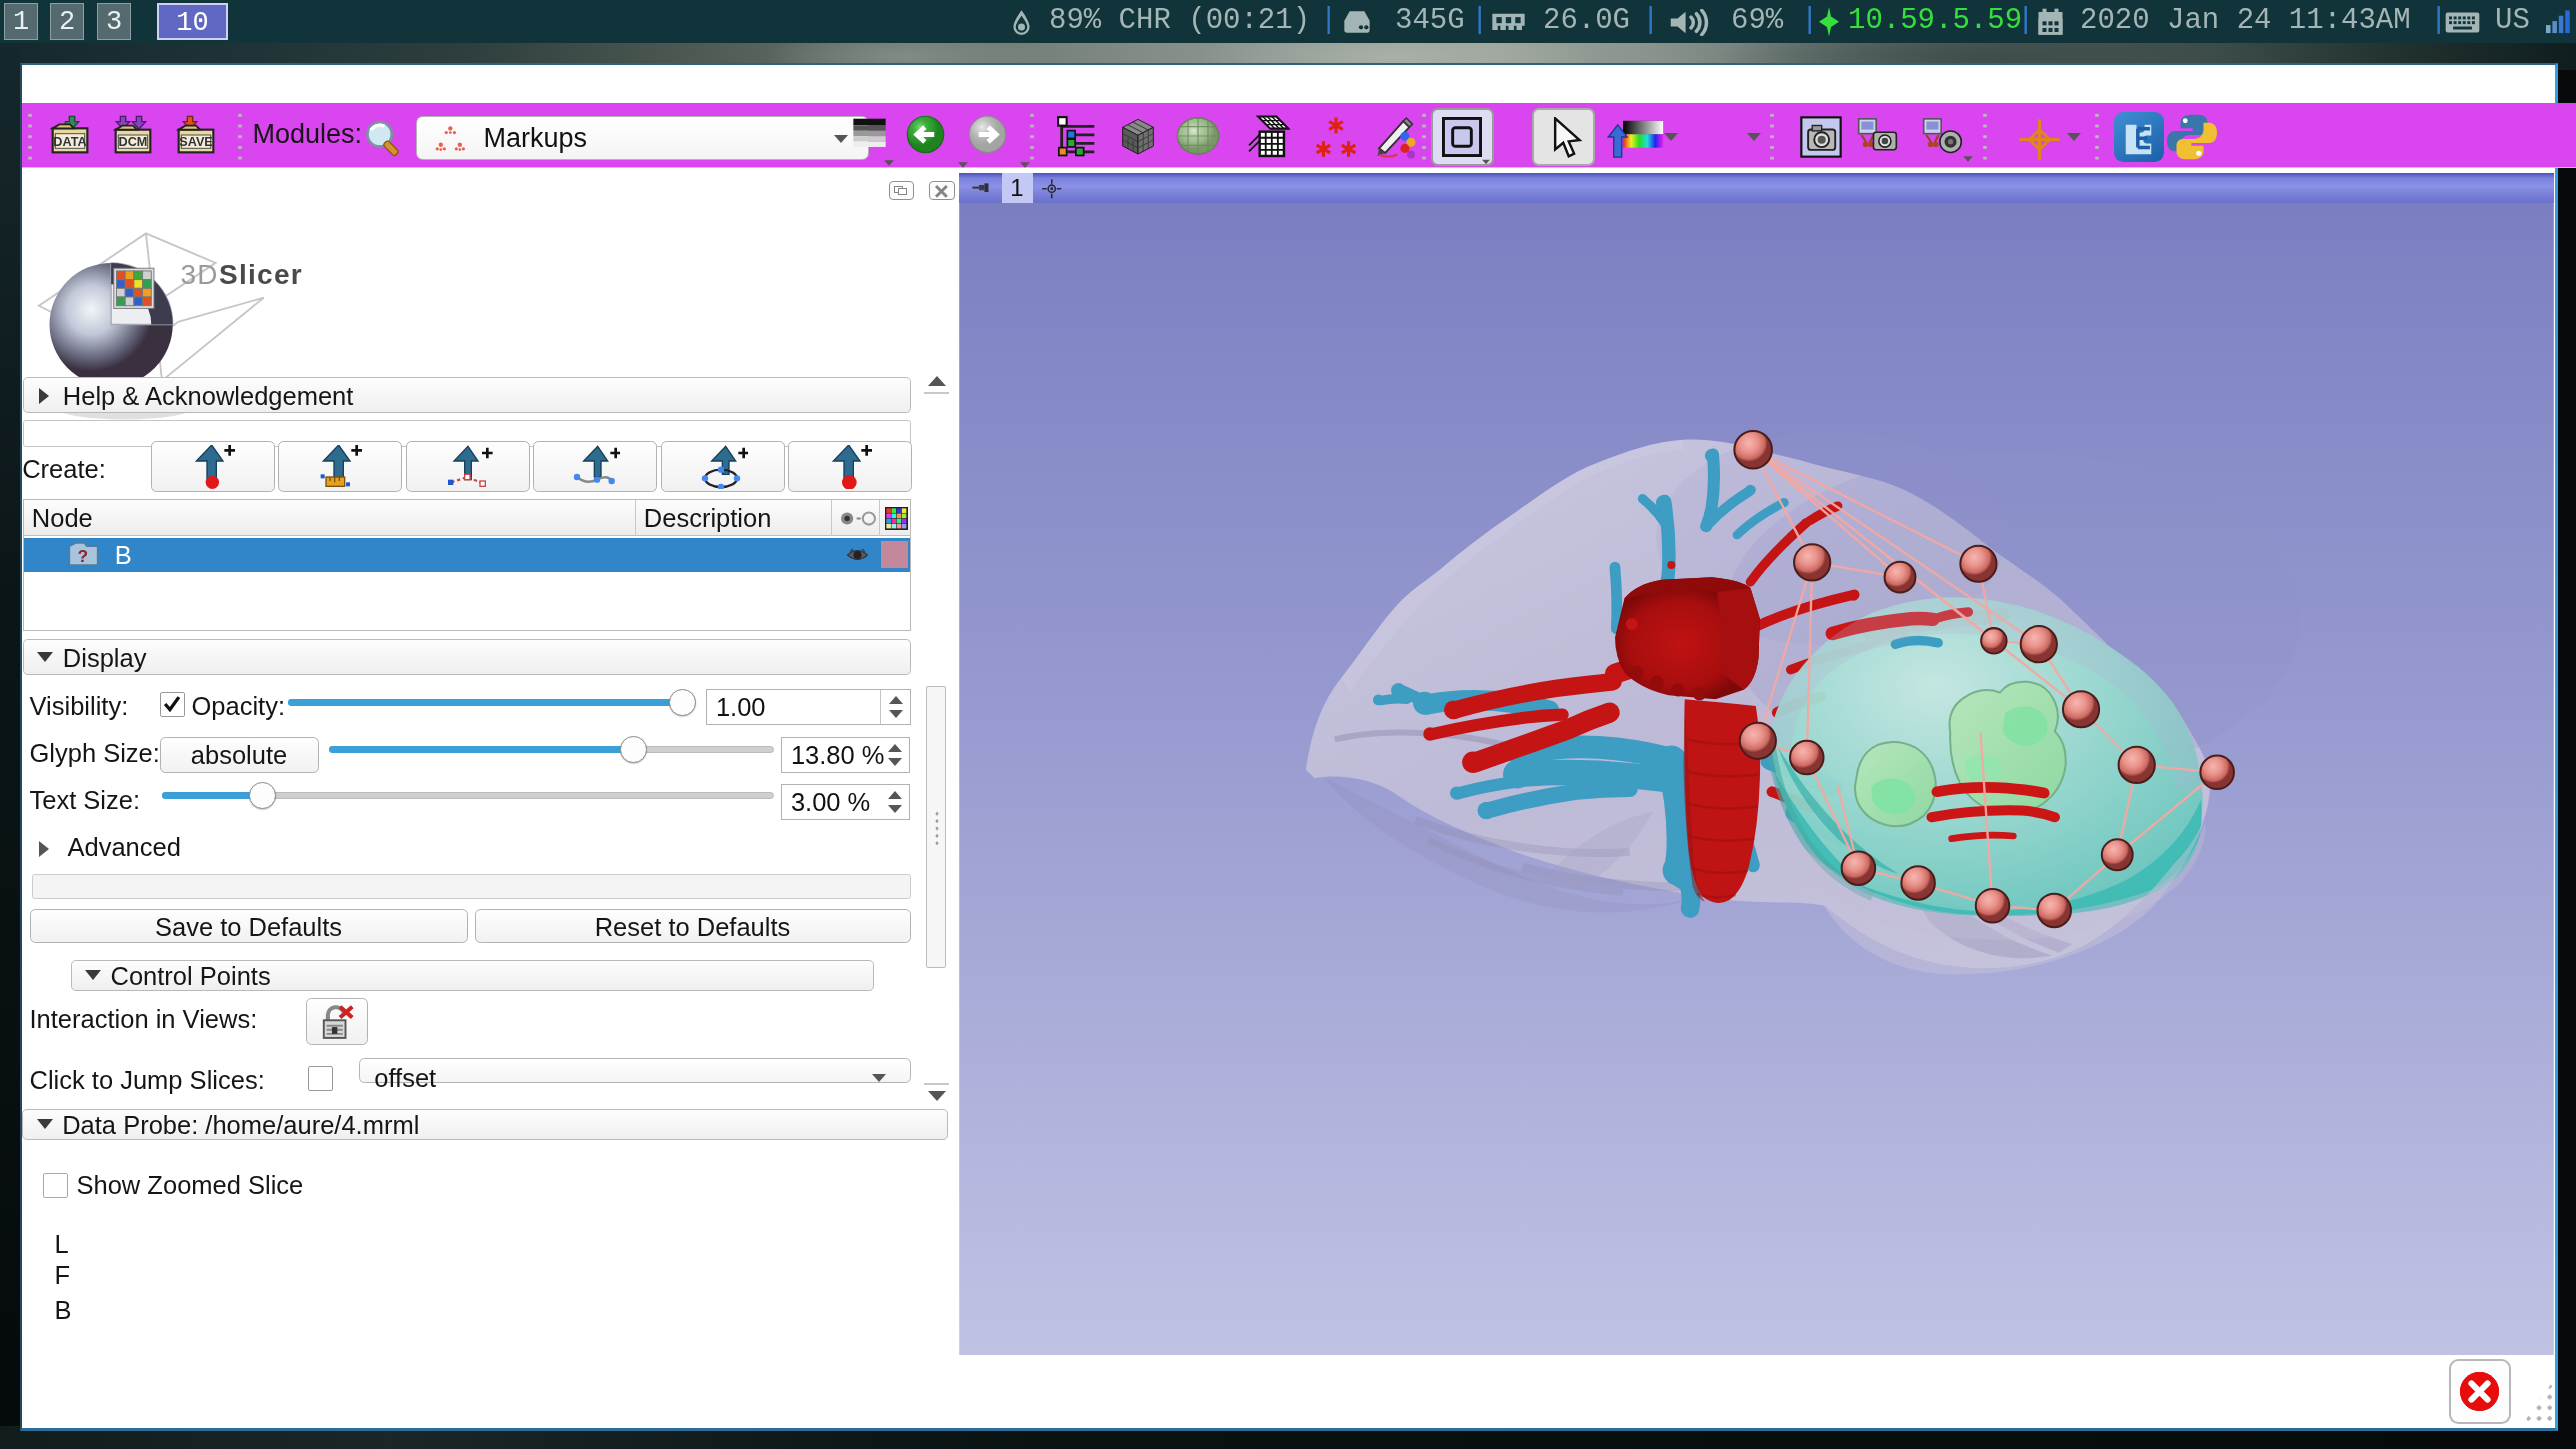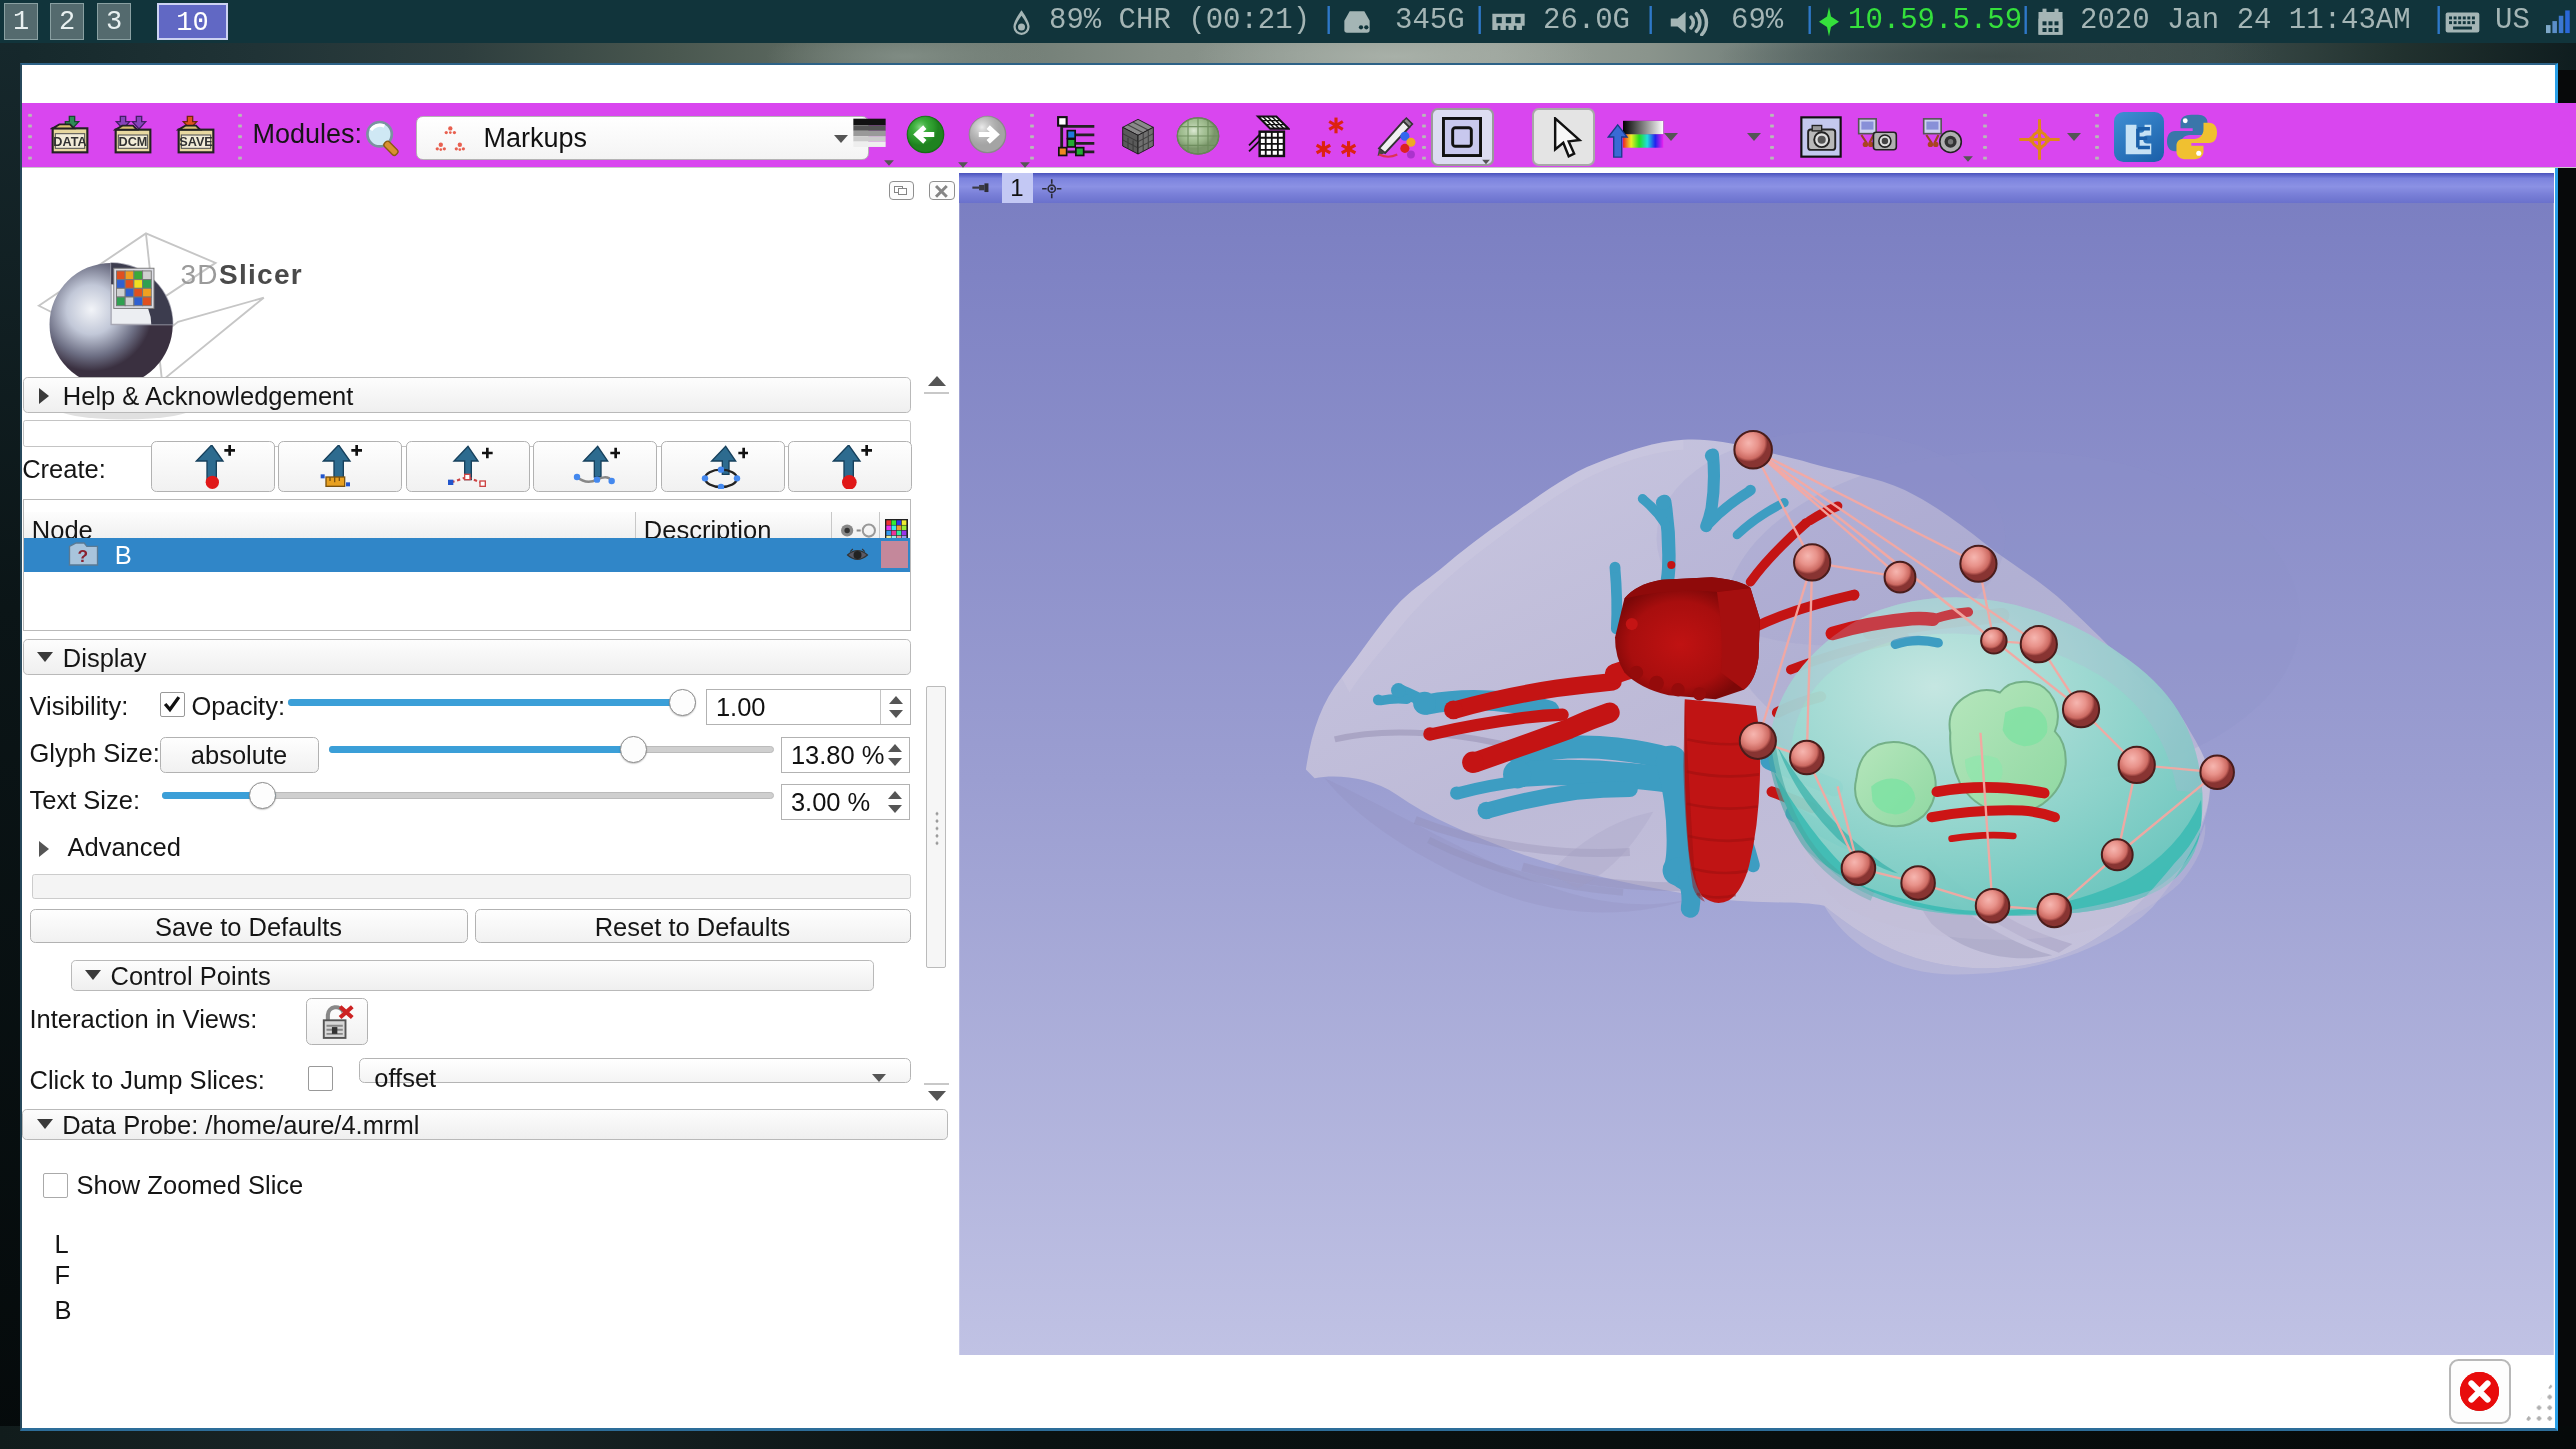--- a/index.html
+++ b/index.html
@@ -498,21 +498,21 @@
       </div>
     <div class="btn" style="left:766px;top:271px;width:124px;height:51px;">
         <svg class="abs" style="left:36px;top:3.4px" width="50" height="44" viewBox="0 0 37 33">
           <path d="M14 13 V30 h7 V13 h5 L17.5 1 6 13 Z" fill="#2d6b8f" stroke="#16405c" stroke-width="1" transform="translate(0,-1)"></path>
           <path d="M27 3 h3 v-3 h2 v3 h3 v2 h-3 v3 h-2 v-3 h-3 z" fill="#111"></path>
           <circle cx="18" cy="28" r="5.5" fill="#e01818"></circle>
         </svg>
       </div>
 
     <div class="abs" style="left:1.3px;top:329px;width:888px;height:132px;border:1.3px solid #b9b9b9;background:#fff;">
-      <div class="abs" style="left:0;top:0;width:100%;height:36px;background:linear-gradient(#fdfdfd,#ececec);border-bottom:1.3px solid #c0c0c0;margin-top:12px;">
+      <div class="abs" style="left:0;top:0;width:100%;height:36px;background:linear-gradient(#fdfdfd,#ececec);border-bottom:1.3px solid #c0c0c0;">
         <div class="lbl" style="left:8px;top:4px;">Node</div>
         <div class="abs" style="left:611px;top:0;width:1.3px;height:36px;background:#c8c8c8;"></div>
         <div class="lbl" style="left:620px;top:4px;">Description</div>
         <div class="abs" style="left:807px;top:0;width:1.3px;height:36px;background:#c8c8c8;"></div>
         <svg class="abs" style="left:815px;top:9.4px;" width="38" height="19" viewBox="0 0 28 14">
             <circle cx="6" cy="7" r="4.5" fill="#888"></circle>
             <circle cx="6" cy="7" r="2" fill="#333"></circle>
             <path d="M13 7 h3" stroke="#888" stroke-width="1.5"></path>
             <circle cx="22" cy="7" r="4.5" fill="none" stroke="#999" stroke-width="1.5"></circle>
           </svg>

